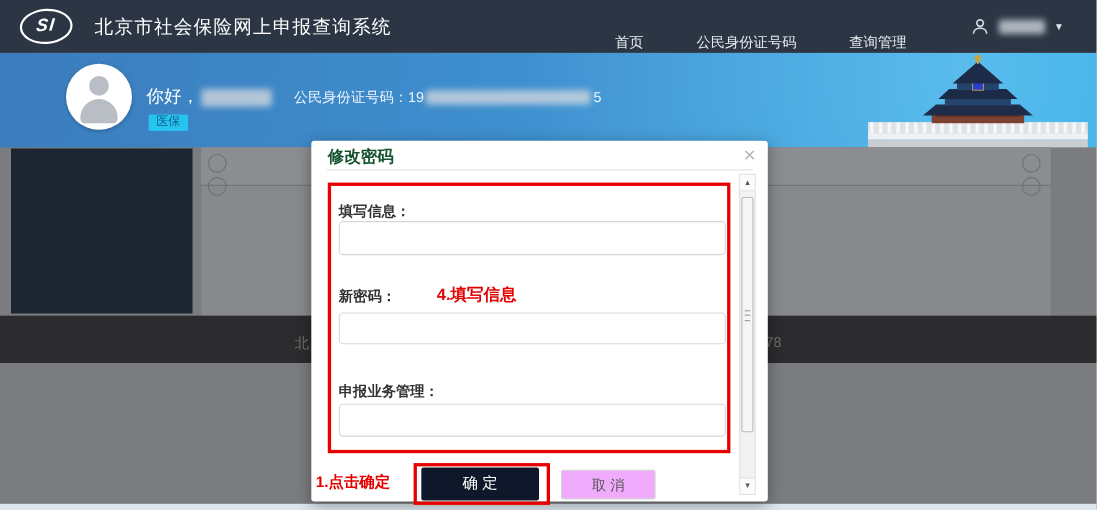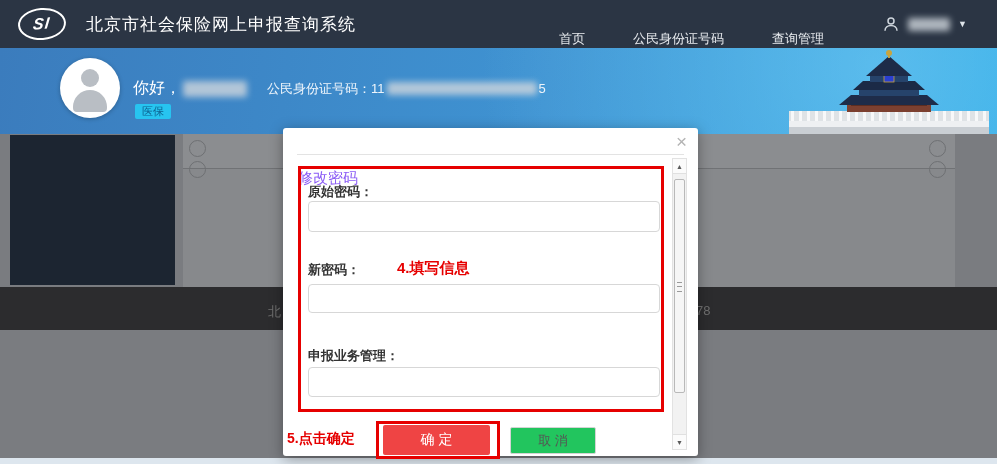--- a/index.html
+++ b/index.html
@@ -49,37 +49,37 @@
   .dark-box{position:absolute;left:10px;top:1px;width:165px;height:150px;background:#1c2531;}
   .footer-bar{position:absolute;left:0;top:153px;width:997px;height:43px;background:#2c2c2e;}
   .footer-frag{position:absolute;top:16px;color:#6f6f6f;font-size:13px;}
   .frag-left{left:268px;}
   .frag-right{left:696px;}
   .bottom-strip{position:absolute;left:0;top:458px;width:997px;height:6px;background:#dde6ee;z-index:2;}
 
   
   .modal{position:absolute;left:283px;top:128px;width:415px;height:328px;background:#fff;z-index:5;
          box-shadow:0 3px 14px rgba(0,0,0,.35);border-radius:3px;}
-  .modal-title{position:absolute;left:15px;top:5px;font-size:15px;font-weight:normal;color:#8b5cf6;margin-top:36px;}
+  .modal-title{position:absolute;left:15px;top:5px;font-size:15px;font-weight:bold;color:#14532d;}
   .modal-close{position:absolute;right:11px;top:4px;color:#b4b4b4;font-size:19px;line-height:19px;cursor:pointer;}
   .modal-divider{position:absolute;left:14px;right:14px;top:26px;border-top:1px solid #e3e3e3;}
   .red-rect{position:absolute;left:15px;top:38px;width:366px;height:246px;border:3px solid #e60000;
             box-sizing:border-box;pointer-events:none;}
   .f-label{position:absolute;left:25px;font-size:13px;font-weight:bold;color:#333;}
   .inp{position:absolute;left:25px;width:352px;border:1px solid #d7d7d7;border-radius:4px;
        background:#fff;box-sizing:border-box;font-size:13px;padding:0 8px;outline:none;}
   .ann{position:absolute;color:#e60000;font-weight:bold;font-size:15px;white-space:nowrap;}
   .step4{left:102px;top:131px;margin-left:12px;}
   .step5{left:4px;top:302px;font-size:14px;}
   .red-btn-box{position:absolute;left:93px;top:293px;width:124px;height:38px;border:3px solid #e60000;
                box-sizing:border-box;pointer-events:none;}
-  .btn-confirm{position:absolute;left:100px;top:297px;width:107px;height:30px;background:#ef4444;
+  .btn-confirm{position:absolute;left:100px;top:297px;width:107px;height:30px;background:#0f172a;
                border:none;color:#fff;font-size:14px;cursor:pointer;border-radius:2px;
                display:flex;align-items:center;justify-content:center;font-family:inherit;}
-  .btn-cancel{position:absolute;left:227px;top:299px;width:86px;height:27px;background:#22c55e;
+  .btn-cancel{position:absolute;left:227px;top:299px;width:86px;height:27px;background:#f0abfc;
               border:1px solid #d4d4d4;color:#555;font-size:13px;cursor:pointer;border-radius:2px;
               display:flex;align-items:center;justify-content:center;font-family:inherit;}
 
   
   .sbar{position:absolute;left:389px;top:30px;width:15px;height:292px;background:#f2f2f2;
         border:1px solid #e2e2e2;box-sizing:border-box;}
   .sbar-btn{position:absolute;left:0;width:13px;height:14px;background:#fbfbfb;color:#5a5a5a;
             font-size:7px;display:flex;align-items:center;justify-content:center;cursor:pointer;}
   .sbar-up{top:0;border-bottom:1px solid #e0e0e0;}
   .sbar-down{bottom:0;border-top:1px solid #e0e0e0;}
@@ -116,21 +116,21 @@
 
   <div class="hero">
     <div class="avatar">
       <div class="head"></div>
       <div class="body"></div>
     </div>
     <div class="greet-row">
       <span class="greeting">你好，</span>
       <span class="blur-chip" style="width:64px;height:16px;margin-left:2px;"></span>
       <span class="id-text" style="margin-left:20px;">公民身份证号码：</span>
-      <span class="id-text">11</span>
+      <span class="id-text">19</span>
       <span class="blur-chip" style="width:150px;height:13px;margin:0 2px;"></span>
       <span class="id-text">5</span>
     </div>
     <div class="hero-badge">医保</div>
 
     <svg class="temple" viewBox="0 0 200 86">
       <defs>
         <pattern id="posts" width="8" height="10" patternUnits="userSpaceOnUse">
           <rect width="8" height="10" fill="#dfe3e6"></rect>
           <rect x="2" width="3" height="10" fill="#f7f8f9"></rect>
@@ -167,37 +167,37 @@
   </div>
   <div class="bottom-strip"></div>
 
   <div class="modal">
     <div class="modal-title">修改密码</div>
     <div class="modal-close">×</div>
     <div class="modal-divider"></div>
 
     <div class="red-rect"></div>
 
-    <div class="f-label" style="top:55px;">原始密码：</div>
+    <div class="f-label" style="top:55px;">填写信息：</div>
     <input class="inp" type="password" style="top: 73px; height: 31px;">
 
     <div class="f-label" style="top:133px;">新密码：</div>
     <div class="ann step4">4.填写信息</div>
     <input class="inp" type="password" style="top: 156px; height: 29px;">
 
     <div class="f-label" style="top:219px;">申报业务管理：</div>
     <input class="inp" type="password" style="top: 239px; height: 30px;">
 
     <div class="sbar">
       <div class="sbar-btn sbar-up">▲</div>
       <div class="sbar-thumb">
         <div class="sbar-grip"></div>
       </div>
       <div class="sbar-btn sbar-down">▼</div>
     </div>
 
-    <div class="ann step5">5.点击确定</div>
+    <div class="ann step5">1.点击确定</div>
     <div class="red-btn-box"></div>
     <button class="btn-confirm">确 定</button>
     <button class="btn-cancel">取 消</button>
   </div>
 
 </div>
 
 </body></html>

